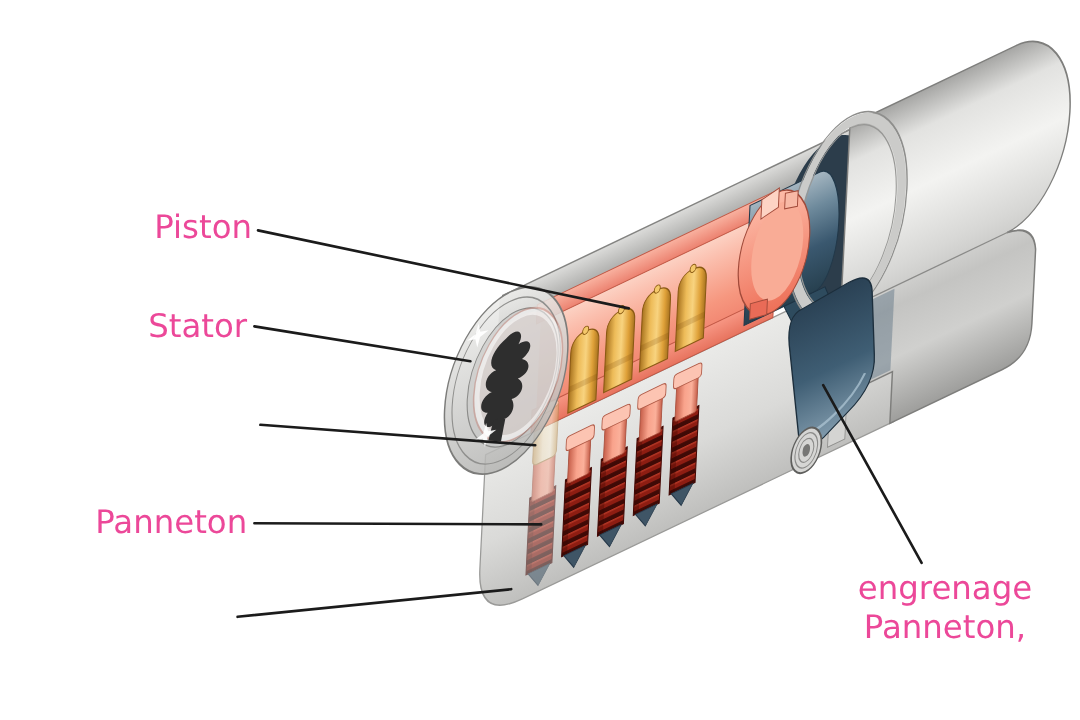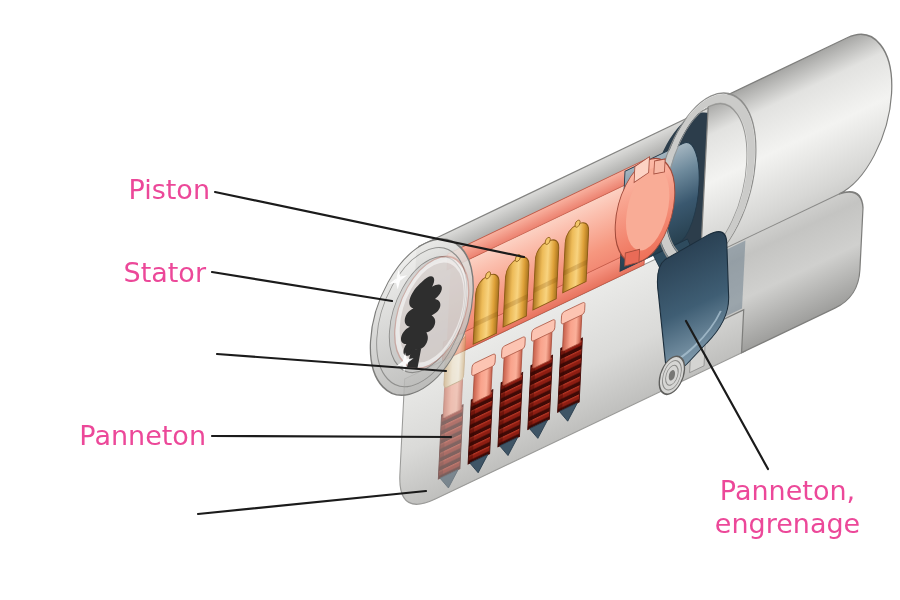--- a/index.html
+++ b/index.html
@@ -193,17 +193,17 @@
     <line x1="212" y1="436" x2="451" y2="437" stroke="#1b1b1b"></line>
     <line x1="198" y1="514" x2="426" y2="491" stroke="#1b1b1b"></line>
     <line x1="686" y1="321" x2="768" y2="469" stroke="#1b1b1b"></line>
   </g>
 </svg>
 
 <div class="lbl r" style="left:60px;top:173px;width:150px">Piston</div>
 <div class="lbl r" style="left:56px;top:256px;width:150px">Stator</div>
 <div class="lbl r" style="left:56px;top:419px;width:150px">Panneton</div>
 <div class="lbl c" style="left:695px;top:474px;width:185px">
+  <div>engrenage</div>
   <div>Panneton,</div>
-  <div>engrenage</div>
 </div>
 
 </div>
 
 </body></html>

